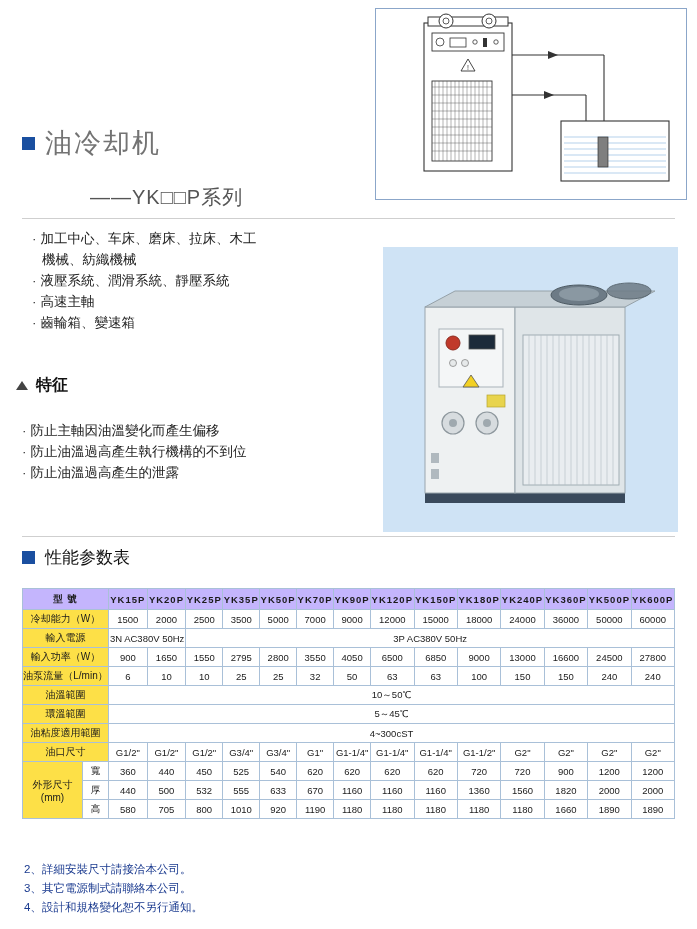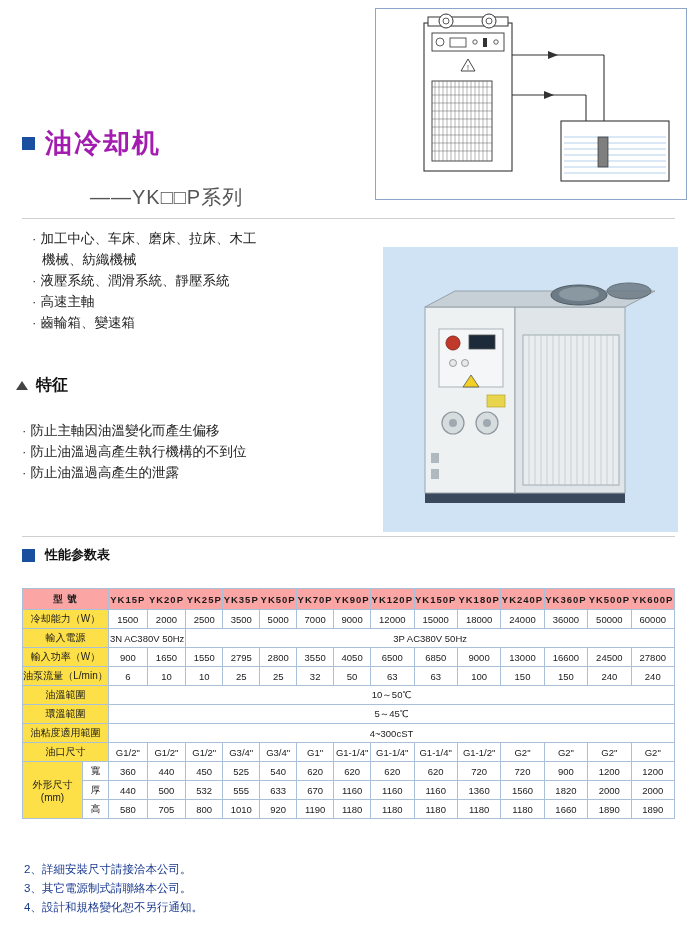--- a/index.html
+++ b/index.html
@@ -7,47 +7,47 @@
     margin: 0; padding: 0;
     width: 697px; height: 929px;
     background: #ffffff;
     font-family: "Liberation Sans", sans-serif;
     color: #1a1a1a;
   }
   .page { position: relative; width: 697px; height: 929px; overflow: hidden; }
 
   
   .title-wrap { position: absolute; left: 22px; top: 125px; }
-  .main-title { font-size: 27px; font-weight: bold; color: #a21caf; letter-spacing: 2px; display: flex; align-items: center; }
+  .main-title { font-size: 27px; font-weight: normal; color: #737373; letter-spacing: 2px; display: flex; align-items: center; }
   .sq-blue { width: 13px; height: 13px; background: #1a4fa0; display: inline-block; margin-right: 10px; }
   .sub-title { font-size: 20px; color: #555; margin-top: 23px; margin-left: 68px; letter-spacing: 1px; }
 
   
   .diagram { position: absolute; left: 375px; top: 8px; width: 312px; height: 192px; border: 1px solid #8ba6c9; background: #fff; }
 
   
   .hr { position: absolute; left: 22px; width: 653px; height: 1px; background: #cfcfcf; }
 
   
   .sec-head { font-size: 16px; font-weight: bold; color: #111; display: flex; align-items: center; }
   .tri { display: inline-block; width: 0; height: 0; border-left: 6px solid transparent; border-right: 6px solid transparent; border-bottom: 9px solid #444; margin-right: 8px; }
   .li { font-size: 13.5px; color: #222; line-height: 21px; margin-left: 6px; }
   .li .dot { color: #333; margin-right: 4px; }
   .li.cont { margin-left: 16px; }
 
   
   .photo { position: absolute; left: 383px; top: 247px; width: 295px; height: 285px; background: linear-gradient(160deg,#cfe4f6 0%, #e8f2fb 45%, #bcd8ef 100%); }
 
   
-  .spec-head { position: absolute; left: 22px; top: 546px; font-size: 13px; font-weight: bold; color: #111; display: flex; align-items: center; }
+  .spec-head { position: absolute; left: 22px; top: 546px; font-size: 17px; font-weight: normal; color: #111; display: flex; align-items: center; }
 
   
   table.spec { position: absolute; left: 22px; top: 588px; width: 653px; border-collapse: collapse; font-size: 9.5px; }
   table.spec td, table.spec th { border: 1px solid #a9c0d8; text-align: center; padding: 0; height: 19px; color: #1a1a1a; font-weight: normal; }
-  table.spec thead th { background: #fca5a5; font-size: 9.5px; font-weight: bold; letter-spacing: 1px; height: 21px; }
+  table.spec thead th { background: #c4b5fd; font-size: 9.5px; font-weight: bold; letter-spacing: 1px; height: 21px; }
   td.rowlabel, th.rowlabel { text-align: left; padding-left: 6px; font-size: 10px; background: #fde047; }
   thead th.rowlabel { background: #dce9f5; text-align: center; padding-left: 0; }
   .lbl-col { width: 86px; }
   .sub-col { width: 26px; }
 
   
   .notes { position: absolute; left: 24px; top: 860px; width: 650px; font-size: 11.5px; color: #1a3a8f; line-height: 19px; }
   .notes div { white-space: nowrap; }
 </style>
 </head>

